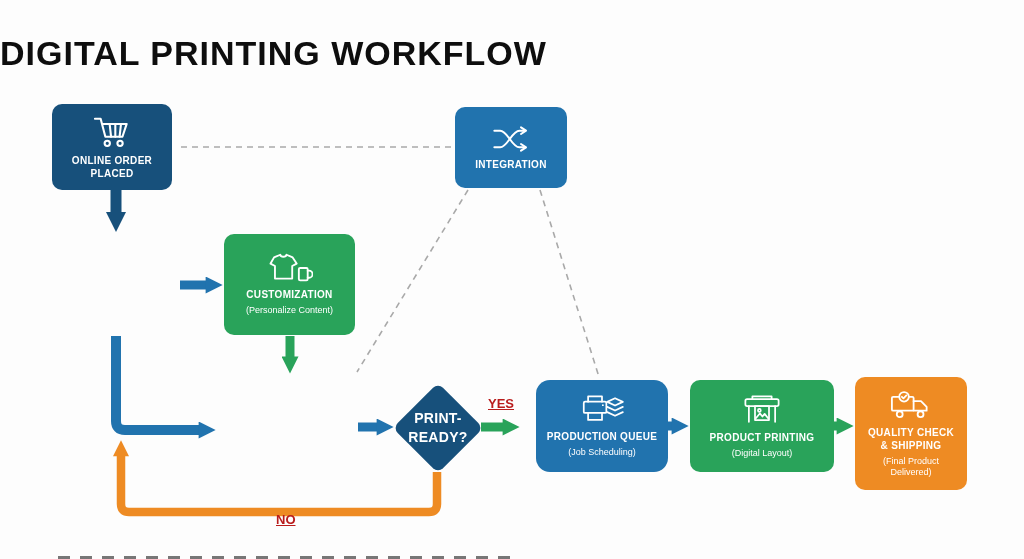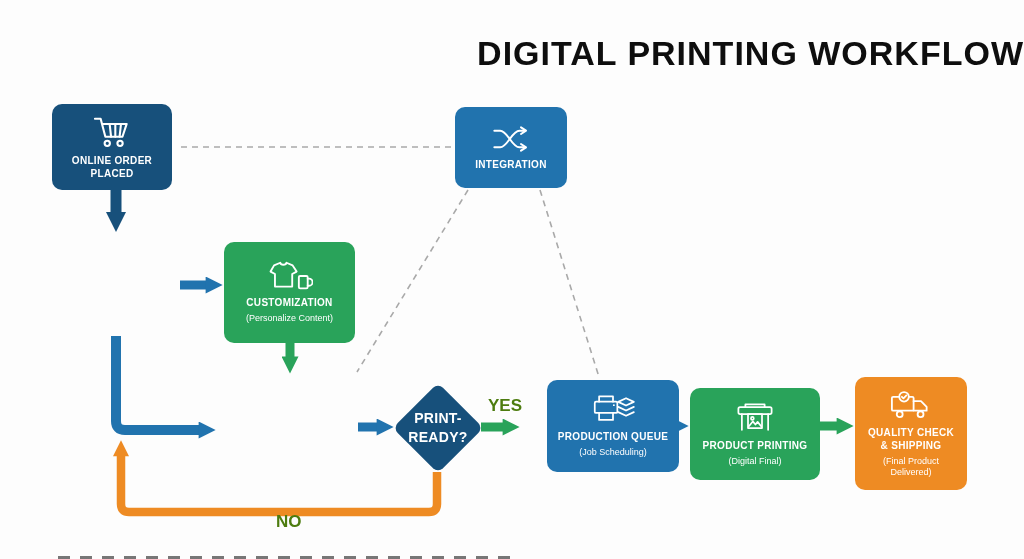--- a/index.html
+++ b/index.html
@@ -1,46 +1,46 @@
 <!DOCTYPE html>
 <html><head>
 <meta charset="utf-8">
 <style>
   html,body{margin:0;padding:0;background:#ffffff;}
   .canvas{
     position:relative;width:1024px;height:559px;overflow:hidden;background:#fdfdfd;
     font-family:"Liberation Sans","DejaVu Sans",sans-serif;
   }
   .diagram-title{
-    position:absolute;top:34px;left:0;width:100%;text-align:right;
+    position:absolute;top:34px;left:0;width:100%;text-align:left;
     font-size:34px;font-weight:800;letter-spacing:1px;color:#0e0e0e;
   }
   svg.connectors{position:absolute;left:0;top:0;z-index:1;}
   .node{
     position:absolute;z-index:2;border-radius:10px;box-sizing:border-box;
     display:flex;flex-direction:column;align-items:center;justify-content:center;
     gap:4px;color:#fff;text-align:center;padding:6px 9px;
   }
   .navy{background:#17507b;}
   .blue{background:#2173ae;}
-  .green{background:#29a35a;margin-top:8px;}
+  .green{background:#29a35a;}
   .orange{background:#ee8b23;}
   .node-label{font-weight:bold;font-size:10px;line-height:1.3;letter-spacing:.3px;}
   .node-sub{font-size:9px;line-height:1.25;font-weight:400;}
   .icon{display:flex;align-items:center;justify-content:center;}
   .diamond{
     position:absolute;z-index:2;left:406px;top:396px;width:64px;height:64px;
     background:#17507b;border-radius:7px;transform:rotate(45deg);
   }
   .diamond-label{
     position:absolute;z-index:3;left:400px;top:402px;width:76px;height:52px;
     display:flex;align-items:center;justify-content:center;text-align:center;
     color:#fff;font-weight:bold;font-size:14px;line-height:1.35;letter-spacing:.3px;
   }
-  .edge-label{position:absolute;z-index:3;font-weight:bold;font-size:17px;color:#4d7c0f;}
+  .edge-label{position:absolute;z-index:3;font-weight:bold;font-size:13px;color:#b91c1c;text-decoration:underline;}
   .edge-label.yes{left:488px;top:396px;}
   .edge-label.no{left:276px;top:486px;margin-top:26px;}
   .bottom-crop{
     position:absolute;left:58px;bottom:0;width:452px;height:3px;z-index:2;
     background:repeating-linear-gradient(90deg,#4a4a4a 0 12px,transparent 12px 22px);
     opacity:.75;
   }
 </style>
 </head>
 <body>
@@ -114,49 +114,49 @@
       </svg>
     </span>
     <span class="node-label">CUSTOMIZATION</span>
     <span class="node-sub">(Personalize Content)</span>
   </div>
 
 
   <div class="diamond"></div>
   <div class="diamond-label">PRINT-READY?</div>
 
-  <div class="node blue" style="left:547px;top:380px;width:132px;height:92px;">
+  <div class="node blue" style="left:536px;top:380px;width:132px;height:92px;border-radius:14px;">
     <span class="icon">
       <svg width="46" height="33" viewBox="0 0 52 38" stroke="#fff" fill="none" stroke-width="2" stroke-linecap="round" stroke-linejoin="round">
         <path d="M10 10 V4 h16 v6"></path>
         <rect x="5" y="10" width="26" height="13" rx="1.5"></rect>
         <path d="M10 23 v8 h16 v-8"></path>
         <circle cx="27" cy="14" r="1.1" fill="#fff" stroke="none"></circle>
         <path d="M41 6 l9 4.2 -9 4.2 -9 -4.2 z"></path>
         <path d="M32 16 l9 4.2 9 -4.2"></path>
         <path d="M32 22 l9 4.2 9 -4.2"></path>
       </svg>
     </span>
     <span class="node-label">PRODUCTION QUEUE</span>
     <span class="node-sub">(Job Scheduling)</span>
   </div>
 
-  <div class="node green" style="left:690px;top:380px;width:130px;height:92px;">
+  <div class="node green" style="left:690px;top:380px;width:144px;height:92px;">
     <span class="icon">
       <svg width="42" height="35" viewBox="0 0 48 40" stroke="#fff" fill="none" stroke-width="2" stroke-linecap="round" stroke-linejoin="round">
         <path d="M13 8 V5 h22 v3"></path>
         <rect x="5" y="8" width="38" height="8" rx="2"></rect>
         <path d="M9 16 v18 M39 16 v18"></path>
         <rect x="16" y="16" width="16" height="16"></rect>
         <circle cx="21" cy="21" r="1.6"></circle>
         <path d="M17 30 l4.5 -5.5 3 3.5 2.5 -3 4 5"></path>
       </svg>
     </span>
     <span class="node-label">PRODUCT PRINTING</span>
-    <span class="node-sub">(Digital Final)</span>
+    <span class="node-sub">(Digital Layout)</span>
   </div>
 
   <div class="node orange" style="left:855px;top:377px;width:112px;height:113px;">
     <span class="icon">
       <svg width="44" height="33" viewBox="0 0 50 38" stroke="#fff" fill="none" stroke-width="2.1" stroke-linecap="round" stroke-linejoin="round">
         <rect x="3" y="9" width="25" height="16" rx="1.5"></rect>
         <path d="M28 14 h8.5 l6.5 6.5 V25 H28"></path>
         <circle cx="12" cy="29" r="3.4"></circle>
         <circle cx="36" cy="29" r="3.4"></circle>
         <circle cx="17" cy="9" r="5.5" fill="#ee8b23"></circle>

